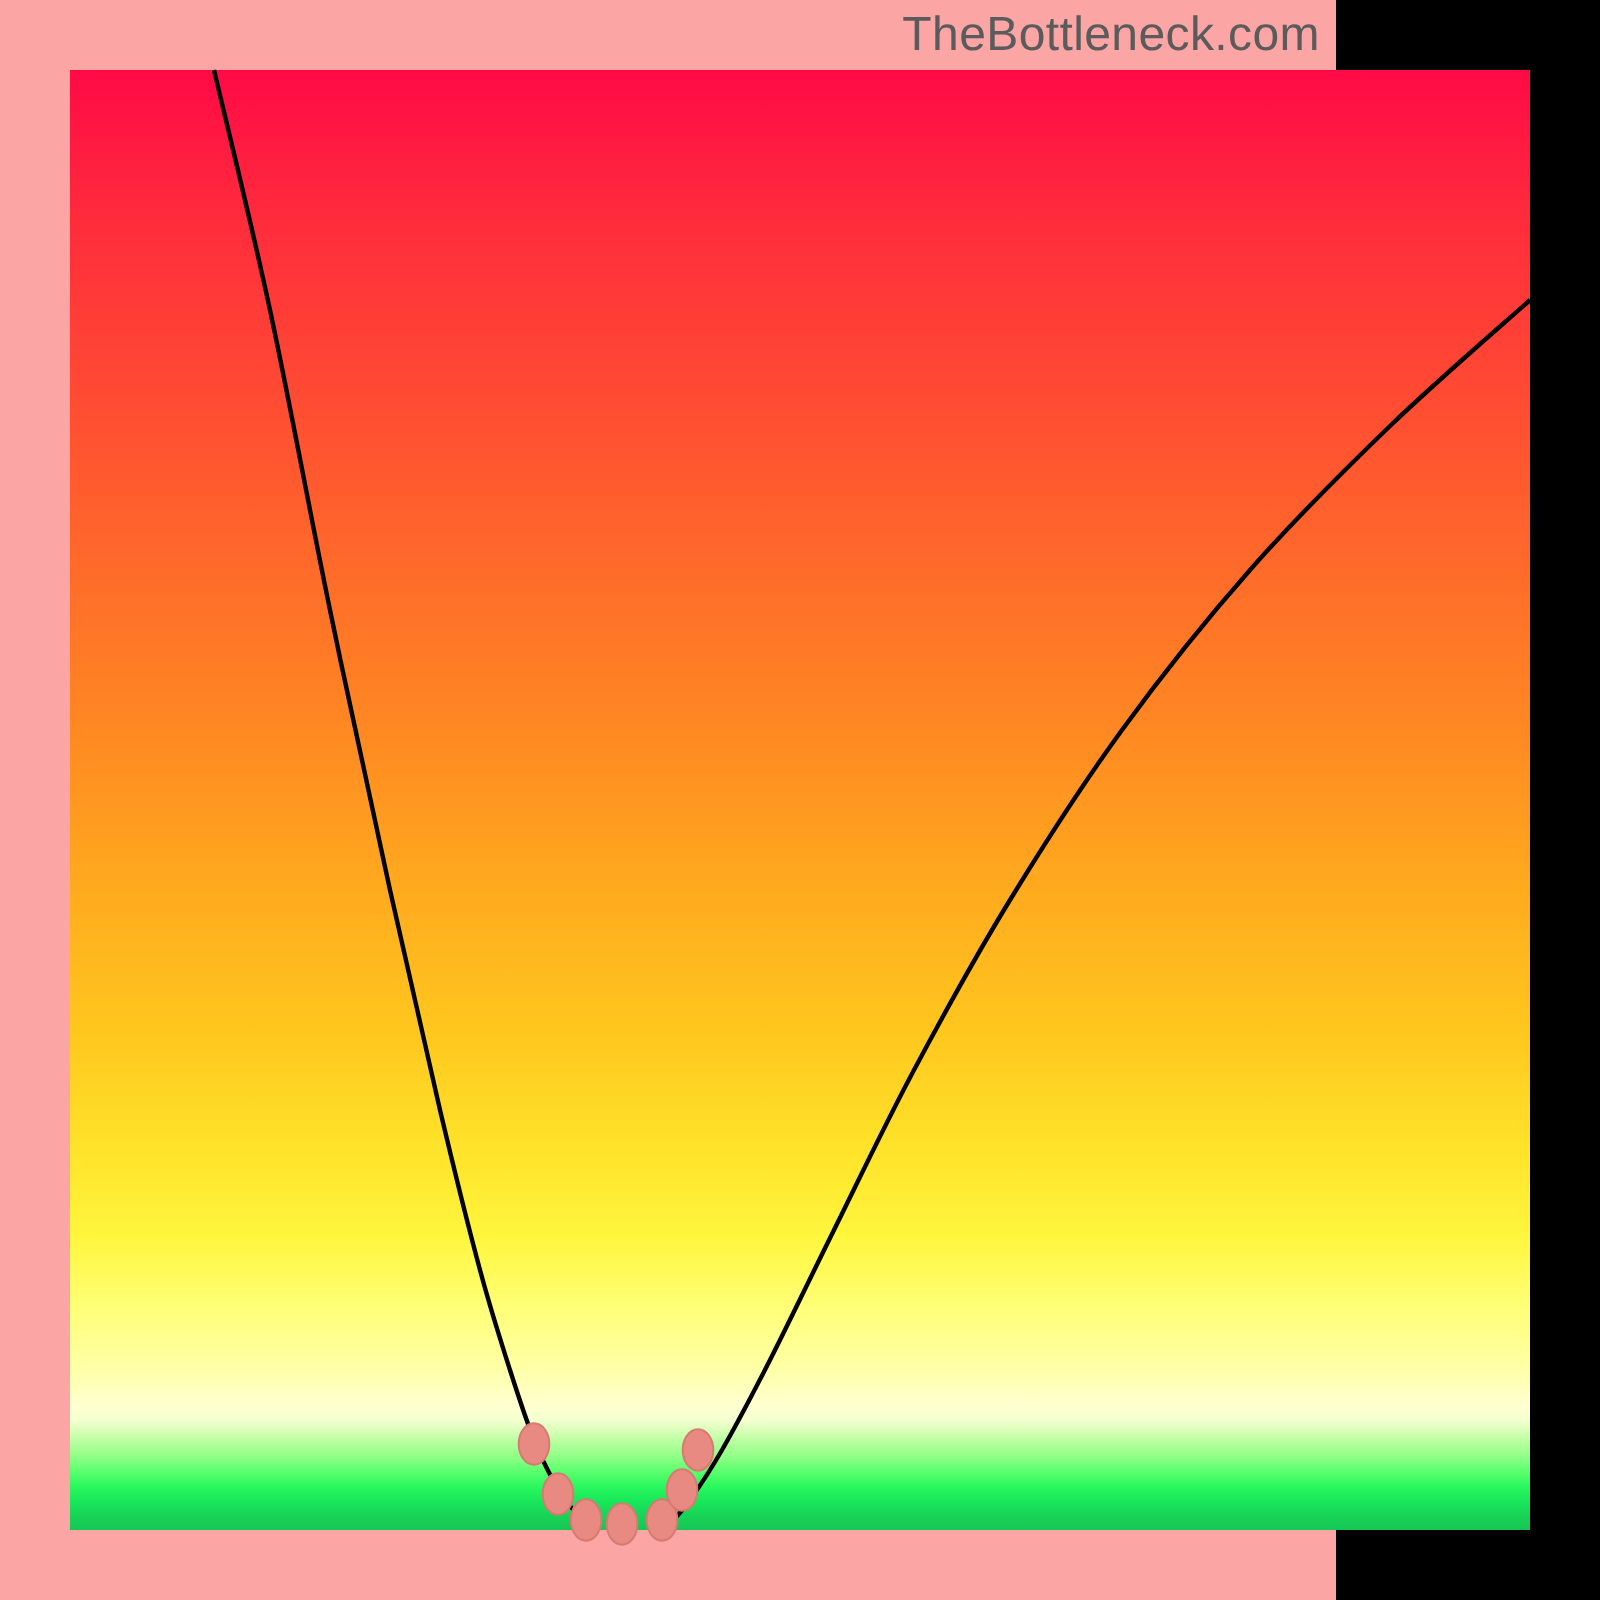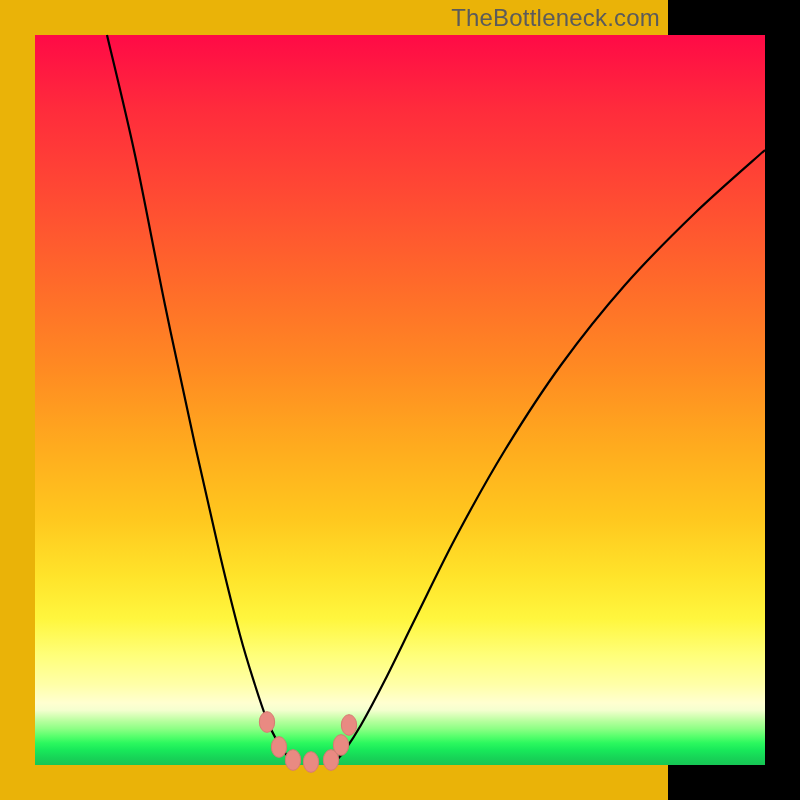--- a/index.html
+++ b/index.html
@@ -9,21 +9,21 @@
     height: 800px;
     background: #000;
     overflow: hidden;
     font-family: Arial, Helvetica, sans-serif;
   }
   .frame {
     position: absolute;
     left: 0; top: 0;
     width: 668px;
     height: 800px;
-    background: #eab308;
+    background: #fca5a5;
   }
   .watermark {
     position: absolute;
     top: 4px;
     right: 8px;
     font-size: 24px;
     font-weight: 500;
     color: #5b5b5b;
     letter-spacing: 0.2px;
     user-select: none;

